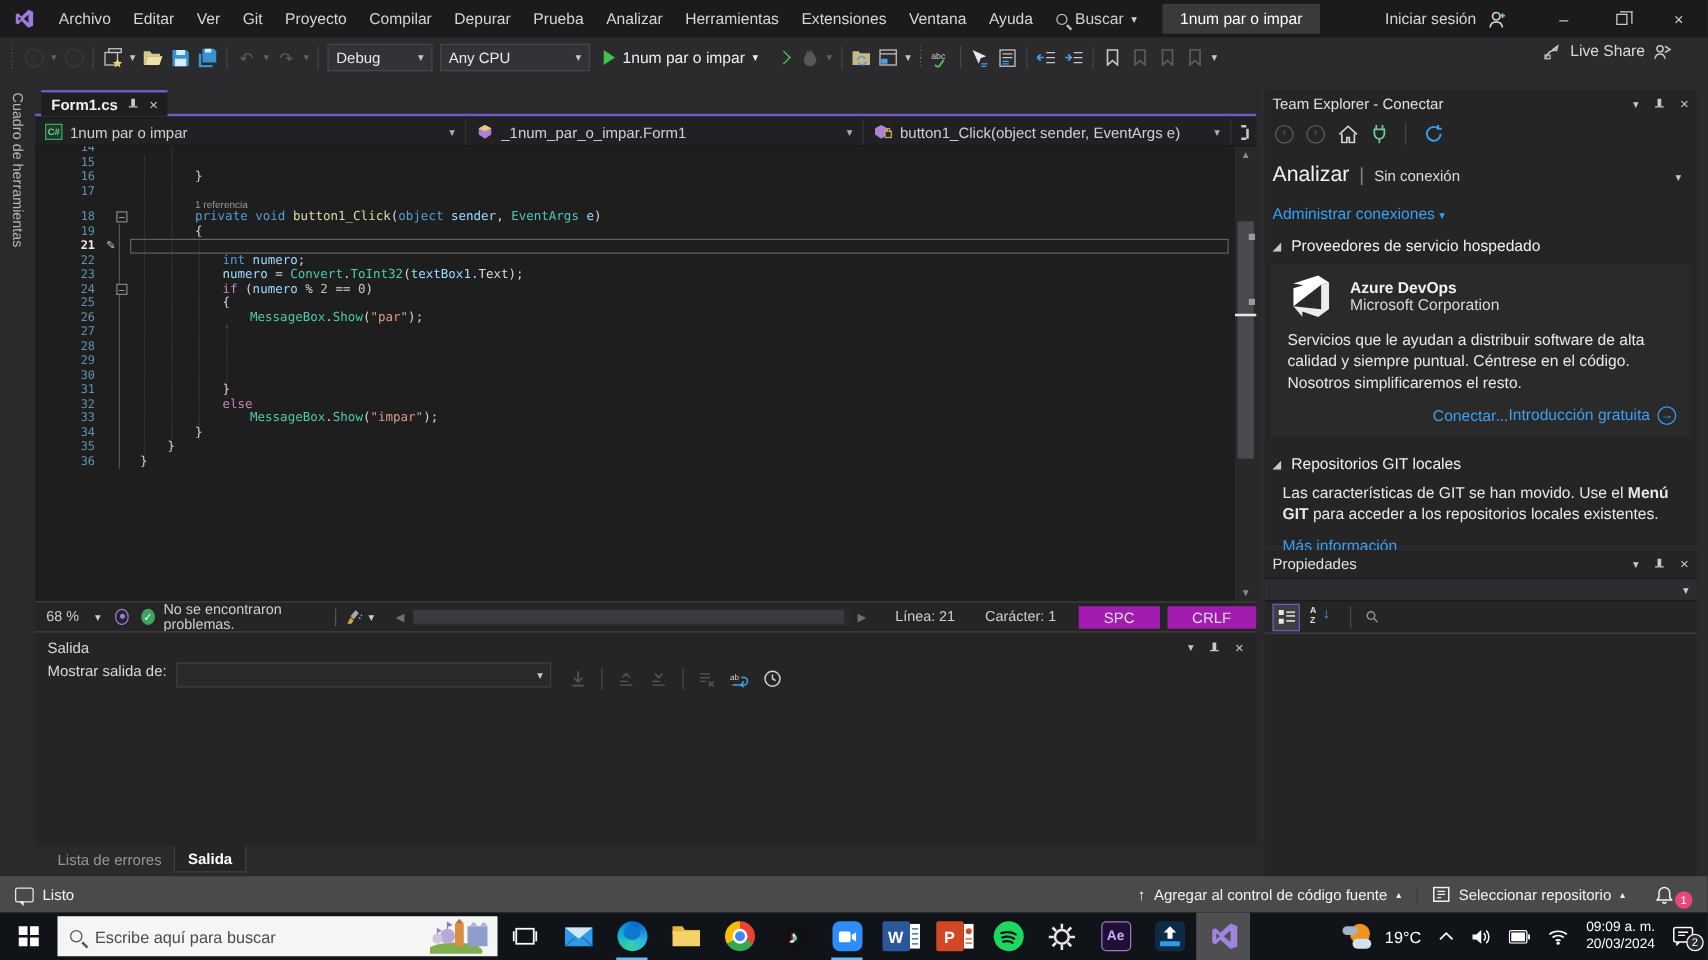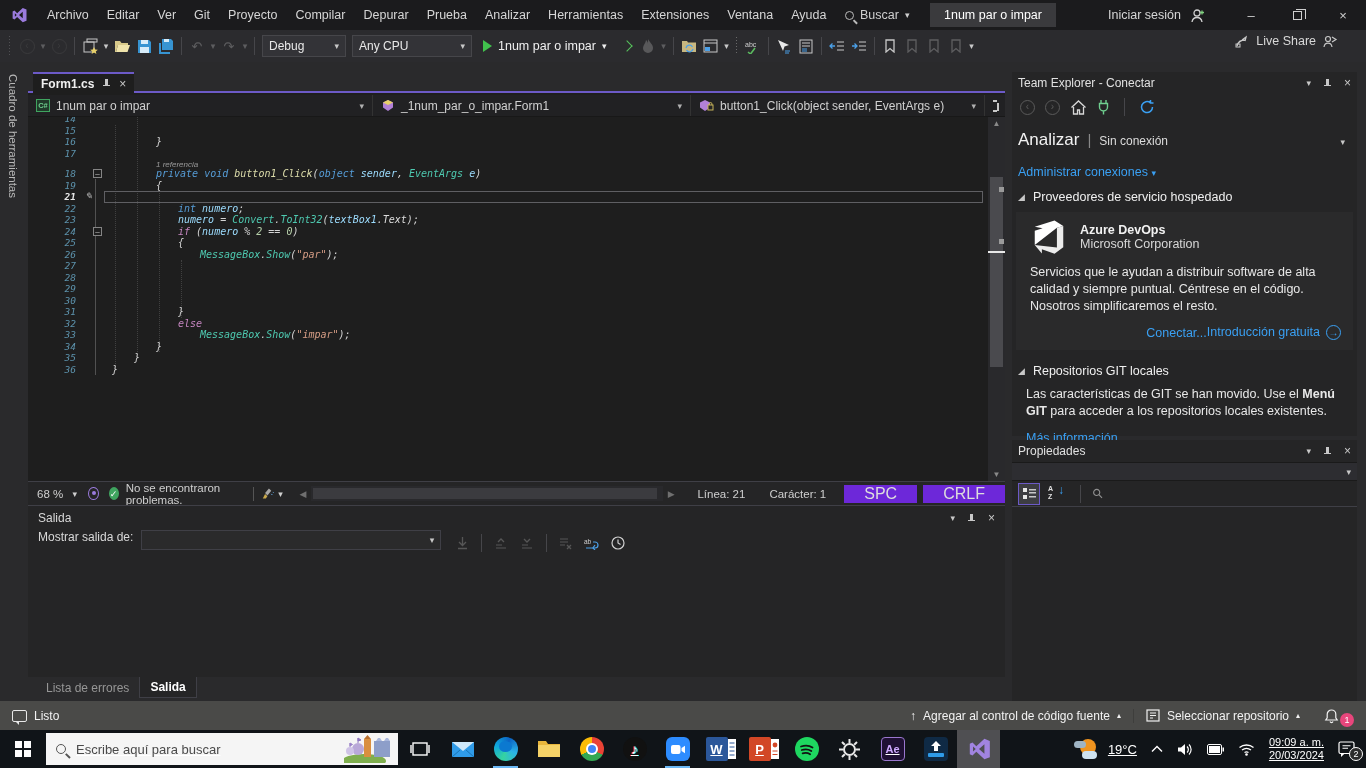--- a/index.html
+++ b/index.html
@@ -53,21 +53,21 @@
   .navitem{display:flex;align-items:center;gap:6px;font-size:12px;color:#d0d0d0;padding:0 8px;border-right:1px solid #333;}
   .navitem .cv{font-size:9px;color:#b0b0b0;margin-left:auto;}
   .csbadge{width:14px;height:13px;border:1px solid #3fa45f;color:#6fcf8f;font-size:7.5px;font-weight:700;
      display:flex;align-items:center;justify-content:center;background:#203a2a;}
   #splitbtn{width:20px;display:flex;align-items:center;justify-content:center;border-right:none;margin-left:auto;}
   .splitglyph{width:10px;height:12px;border-top:2px solid #c8c8c8;border-bottom:2px solid #c8c8c8;position:relative;}
   .splitglyph::before{content:"";position:absolute;left:4px;top:1px;width:2px;height:8px;background:#c8c8c8;}
   
   #codearea{left:0;top:45px;width:100%;height:364px;overflow:hidden;}
   #code-lines{position:absolute;left:0;top:-4px;width:100%;}
-  .code-row{display:flex;height:11.5px;line-height:11.5px;position:relative;font-style:italic;}
+  .code-row{display:flex;height:11.5px;line-height:11.5px;position:relative;}
   .code-row.lens-row{height:9px;line-height:9px;}
   .lnum{width:56px;text-align:right;padding-right:8px;color:#5d93ad;font-size:9.5px;font-family:"DejaVu Sans Mono",monospace;}
   .lnum.cur{color:#e8e8e8;font-weight:700;}
   .foldcol{width:22px;position:relative;font-size:8px;color:#c8c8c8;}
   .foldbox{position:absolute;right:4px;top:1px;width:9px;height:9px;border:1px solid #848484;background:#1e1e1e;
      color:#c8c8c8;font-size:8px;line-height:7px;text-align:center;}
   .codepre{font-family:"DejaVu Sans Mono",monospace;font-size:10px;white-space:pre;}
   .lens-text{font-size:8px;color:#9a9a9a;font-family:"Liberation Sans",sans-serif;}
   .tok-k{color:#569CD6}.tok-c{color:#C586C0}.tok-t{color:#4EC9B0}.tok-m{color:#DCDCAA}
   .tok-v{color:#9CDCFE}.tok-s{color:#D69D85}.tok-nu{color:#B5CEA8}.tok-p{color:#D4D4D4}.tok-w{color:#DCDCDC}
@@ -86,21 +86,21 @@
      display:flex;align-items:center;font-size:11.5px;color:#cfcfcf;}
   #zoom-combo{width:62px;height:20px;margin-left:4px;display:flex;align-items:center;justify-content:space-between;padding:0 5px;}
   .healthdot{width:13px;height:13px;border:1.5px solid #9b7bdd;border-radius:50%;position:relative;margin:0 10px 0 6px;}
   .healthdot::after{content:"";position:absolute;left:3px;top:3px;width:4px;height:4px;border-radius:50%;background:#9b7bdd;}
   .okcirc{width:13px;height:13px;border-radius:50%;background:#3fa45f;color:#fff;font-size:9px;display:flex;align-items:center;justify-content:center;margin-right:7px;}
   .vdiv{width:1px;height:14px;background:#555;margin:0 8px;}
   .hsb-arrow{color:#6f6f6f;font-size:9px;width:16px;text-align:center;}
   #hsb-track{flex:0 0 352px;height:15px;background:#29292c;position:relative;margin:0 2px;}
   #hsb-thumb{position:absolute;left:2px;top:2px;width:344px;height:11px;background:#3b3b3f;}
   .estat-lbl{margin:0 12px;white-space:nowrap;}
-  .estat-box{height:18px;background:#6d28d9;display:flex;align-items:center;justify-content:center;padding:0 20px;margin-left:6px;font-size:16px;color:#ddd;}
+  .estat-box{height:18px;background:#a21caf;display:flex;align-items:center;justify-content:center;padding:0 20px;margin-left:6px;font-size:12px;color:#ddd;}
   
   #outputpane{left:28px;top:505px;width:977px;height:172px;background:#252526;border-top:1px solid #3f3f46;}
   #out-head{height:24px;display:flex;align-items:center;color:#d8d8d8;font-size:12px;padding:0 10px;}
   .head-icons{margin-left:auto;display:flex;align-items:center;gap:12px;color:#c8c8c8;}
   #out-toolbar{height:26px;display:flex;color:#d8d8d8;font-size:12px;padding:0 10px;}
   #out-combo{width:300px;height:20px;background:#2a2a2b;border:1px solid #3f3f46;margin-left:8px;display:flex;align-items:center;justify-content:flex-end;padding:0 6px;}
   .oti{width:22px;height:20px;display:inline-flex;align-items:center;justify-content:center;color:#bdbdbd;}
   .oti.dim{opacity:.32}
   
   #paneltabs{left:28px;top:677px;width:977px;height:24px;background:#2a2a2c;display:flex;align-items:flex-start;padding-left:8px;}
@@ -142,21 +142,21 @@
   .sort-glyph{position:relative;width:20px;height:18px;color:#e0e0e0;font-size:7px;font-weight:700;line-height:8px;}
   .wrench{color:#8f8f8f;font-size:13px;transform:rotate(-45deg);}
   
   #statusbar{left:0;top:701px;width:1366px;height:29px;background:#4a4a48;color:#f2f2f2;font-size:12px;display:flex;align-items:center;}
   .sb-seg{display:flex;align-items:center;gap:7px;padding:0 12px;height:100%;}
   .sb-caret{font-size:8px;}
   .bubble{width:15px;height:12px;border:1.5px solid #e8e8e8;border-radius:2px;position:relative;}
   .bubble::after{content:"";position:absolute;left:2px;bottom:-4px;border-left:4px solid transparent;border-top:4px solid #e8e8e8;}
   .badge{min-width:14px;height:14px;border-radius:50%;background:#e8467c;color:#fff;font-size:9px;display:flex;align-items:center;justify-content:center;margin-left:-6px;margin-top:8px;}
   
-  #taskbar{left:0;top:730px;width:1366px;height:38px;background:#101418;display:flex;align-items:center;color:#fff;text-decoration:underline;}
+  #taskbar{left:0;top:730px;width:1366px;height:38px;background:#101418;display:flex;align-items:center;color:#fff;}
   #startbtn{width:46px;height:38px;display:flex;align-items:center;justify-content:center;}
   .winlogo{display:grid;grid-template-columns:7px 7px;grid-template-rows:7px 7px;gap:1.5px;}
   .winlogo div{background:#fdfdfd;}
   #tsearch{width:352px;height:32px;background:#f5f5f5;display:flex;align-items:center;gap:10px;padding:0 10px;color:#4a4a4a;font-size:13px;position:relative;}
   .mag2{width:10px;height:10px;border:1.7px solid #555;border-radius:50%;position:relative;flex:0 0 auto;}
   .mag2::after{content:"";position:absolute;width:6px;height:1.7px;background:#555;transform:rotate(45deg);left:8px;top:10px;}
   #searchart{position:absolute;right:2px;top:2px;}
   .taskicon{width:43px;height:38px;display:flex;align-items:center;justify-content:center;position:relative;}
   .taskicon.activeapp{background:#4f4f52;}
   .runline{position:absolute;bottom:0;left:9px;width:25px;height:2.5px;background:#6cb8f5;}

